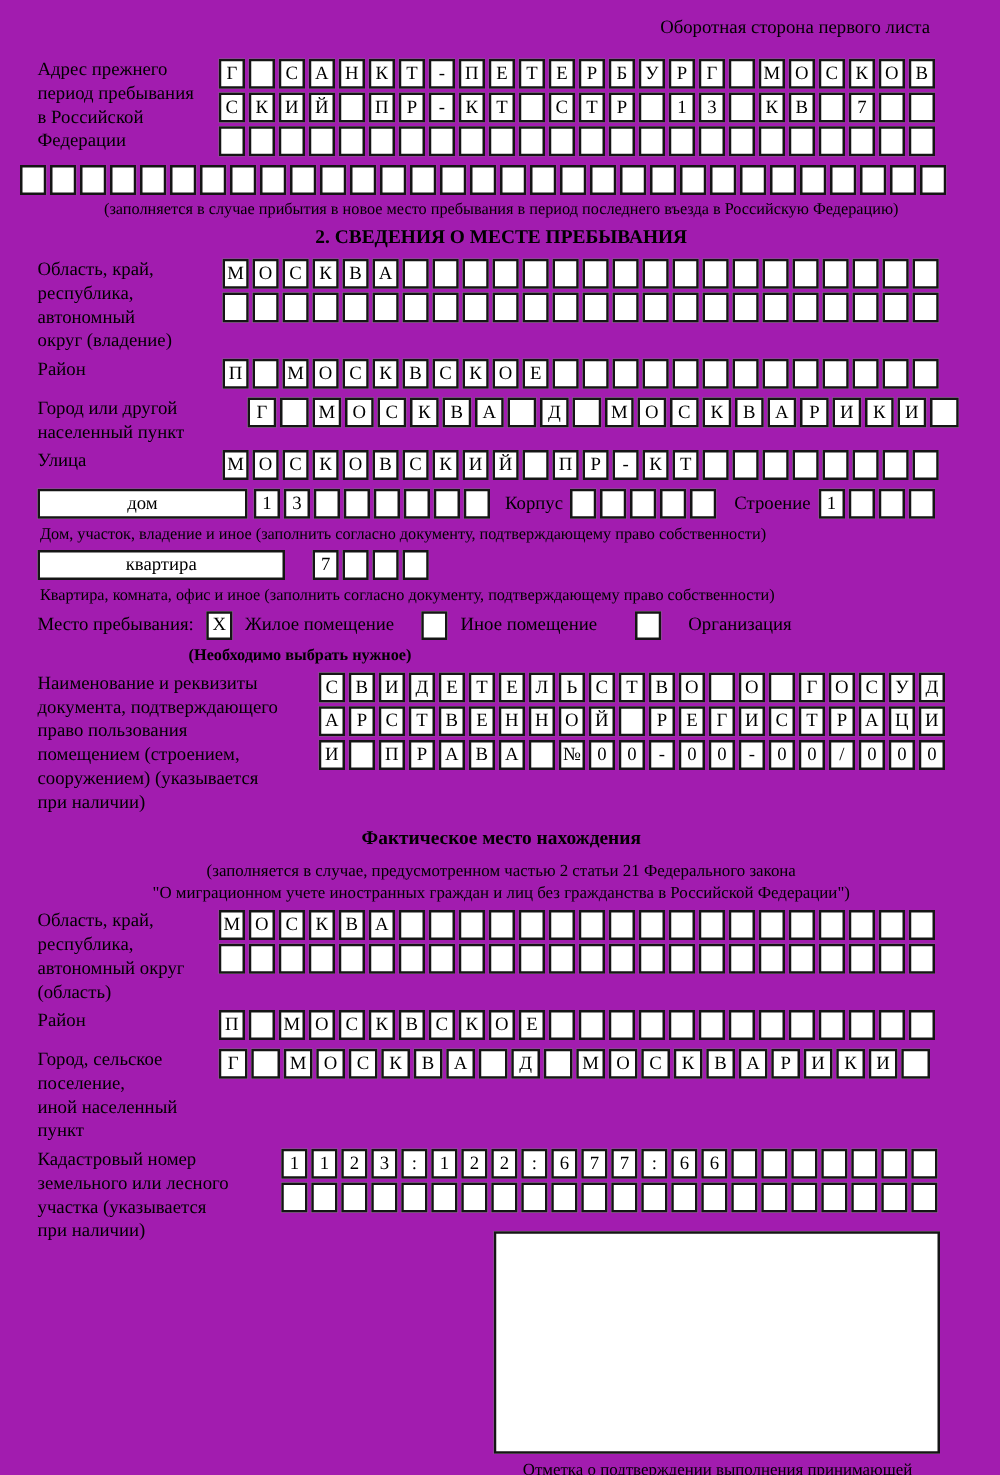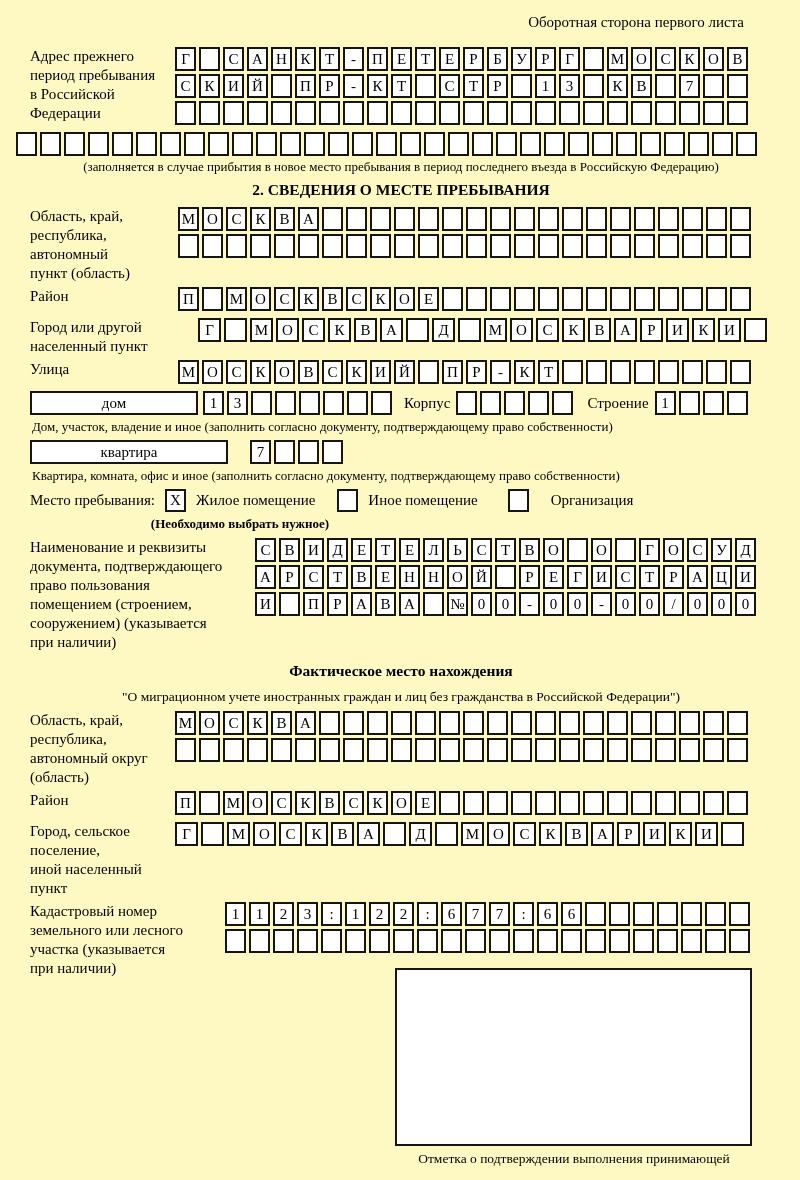--- a/index.html
+++ b/index.html
@@ -1,19 +1,19 @@
 <!DOCTYPE html>
 <html><head>
 <meta charset="utf-8">
 <style>
   html,body{margin:0;padding:0;background:#fff;}
   .page{
     position:relative;
     width:800px;height:1180px;
-    background:#fef9c3;color:#000;
+    background:#a21caf;color:#000;
     font-family:"Liberation Serif", serif;
     box-sizing:border-box;
     padding:14px 28px 12px 30px;
     overflow:hidden;
   }
   .hdr-note{ text-align:right; font-size:15px; padding-right:28px; margin-bottom:16px; }
 
   .field{ display:flex; align-items:flex-start; margin-bottom:4px; }
   .flabel{ flex:none; font-size:15px; line-height:19px; }
   .w148{ width:148px; }
@@ -187,21 +187,21 @@
     </div>
   <div class="center-note">(заполняется в случае прибытия в новое место пребывания в период последнего въезда в Российскую Федерацию)</div>
 
   <div class="sec-title">2. СВЕДЕНИЯ О МЕСТЕ ПРЕБЫВАНИЯ</div>
 
   <div class="field">
     <div class="flabel w148">
         <div>Область, край,</div>
         <div>республика,</div>
         <div>автономный</div>
-        <div>пункт (область)</div>
+        <div>округ (владение)</div>
       </div>
     <div class="fcontent">
       <div class="cells">
           <span class="cell">М</span>
           <span class="cell">О</span>
           <span class="cell">С</span>
           <span class="cell">К</span>
           <span class="cell">В</span>
           <span class="cell">А</span>
           <span class="cell"></span>
@@ -478,20 +478,21 @@
           <span class="cell">/</span>
           <span class="cell">0</span>
           <span class="cell">0</span>
           <span class="cell">0</span>
         </div>
     </div>
   </div>
 
   <div class="sec-title" style="margin-top:10px;">Фактическое место нахождения</div>
   <div class="fact-note">
+      <div>(заполняется в случае, предусмотренном частью 2 статьи 21 Федерального закона</div>
       <div>"О миграционном учете иностранных граждан и лиц без гражданства в Российской Федерации")</div>
     </div>
 
   <div class="field">
     <div class="flabel w170">
         <div>Область, край,</div>
         <div>республика,</div>
         <div>автономный округ</div>
         <div>(область)</div>
       </div>

